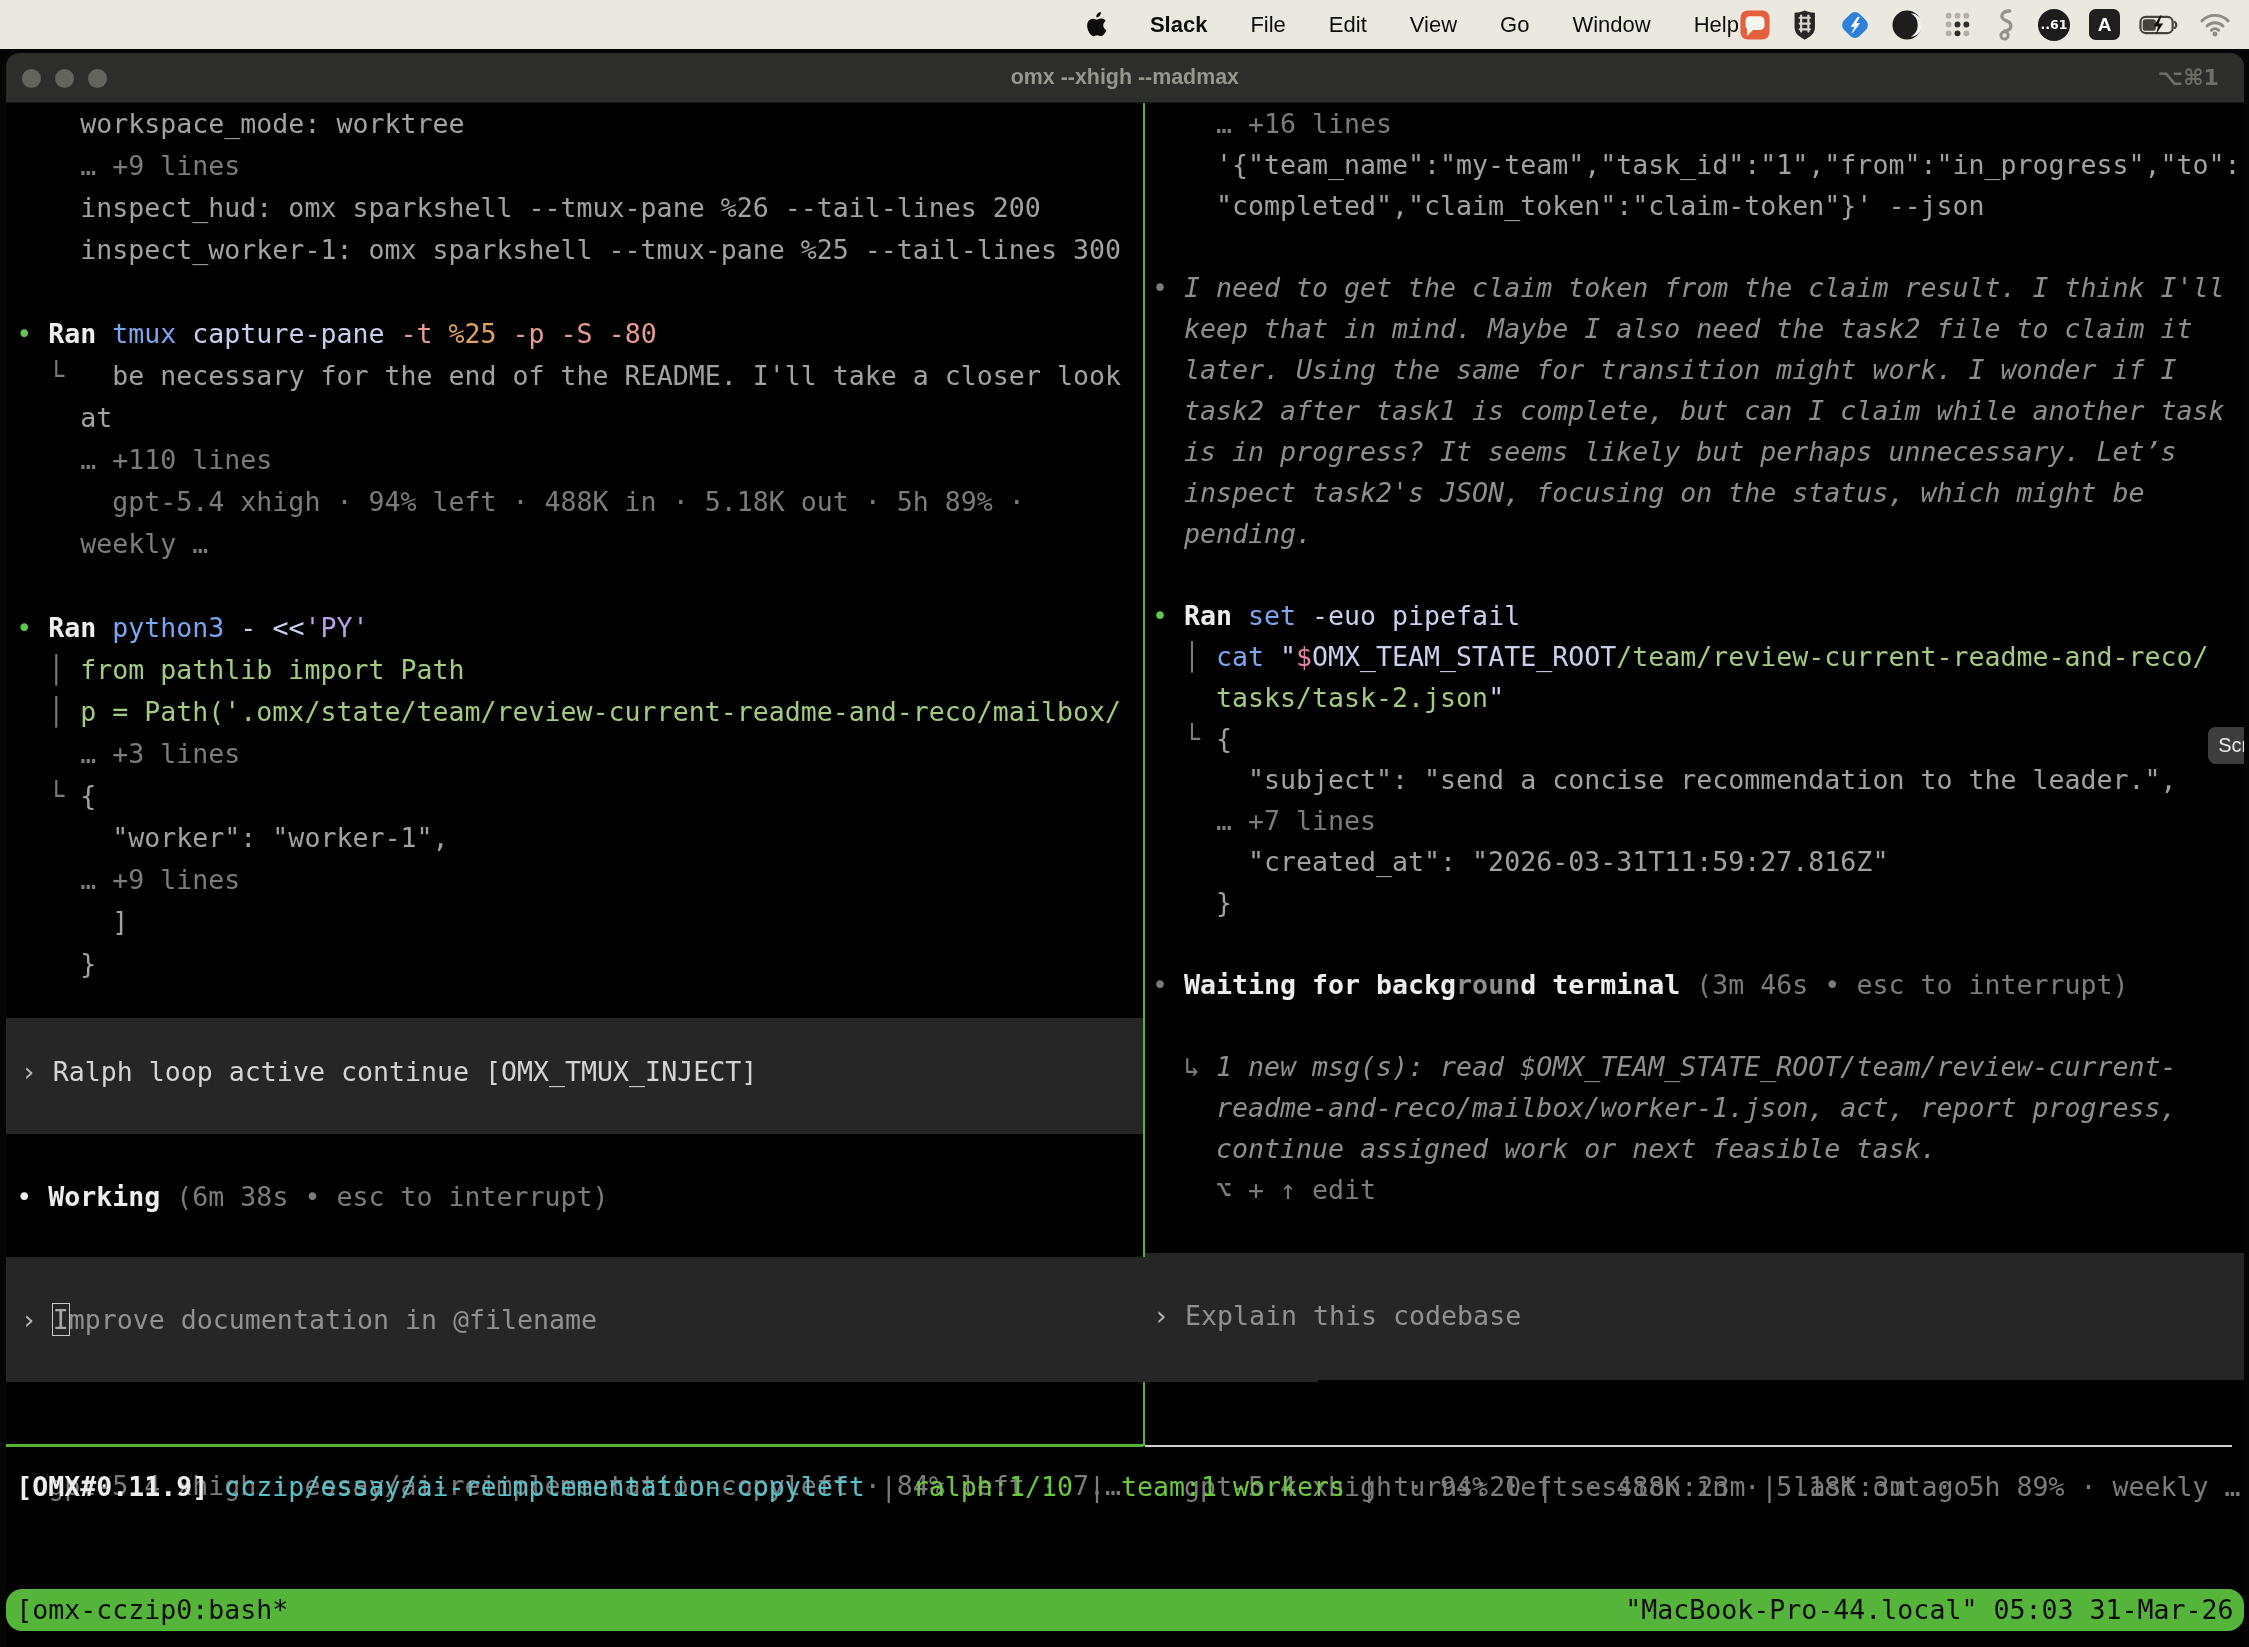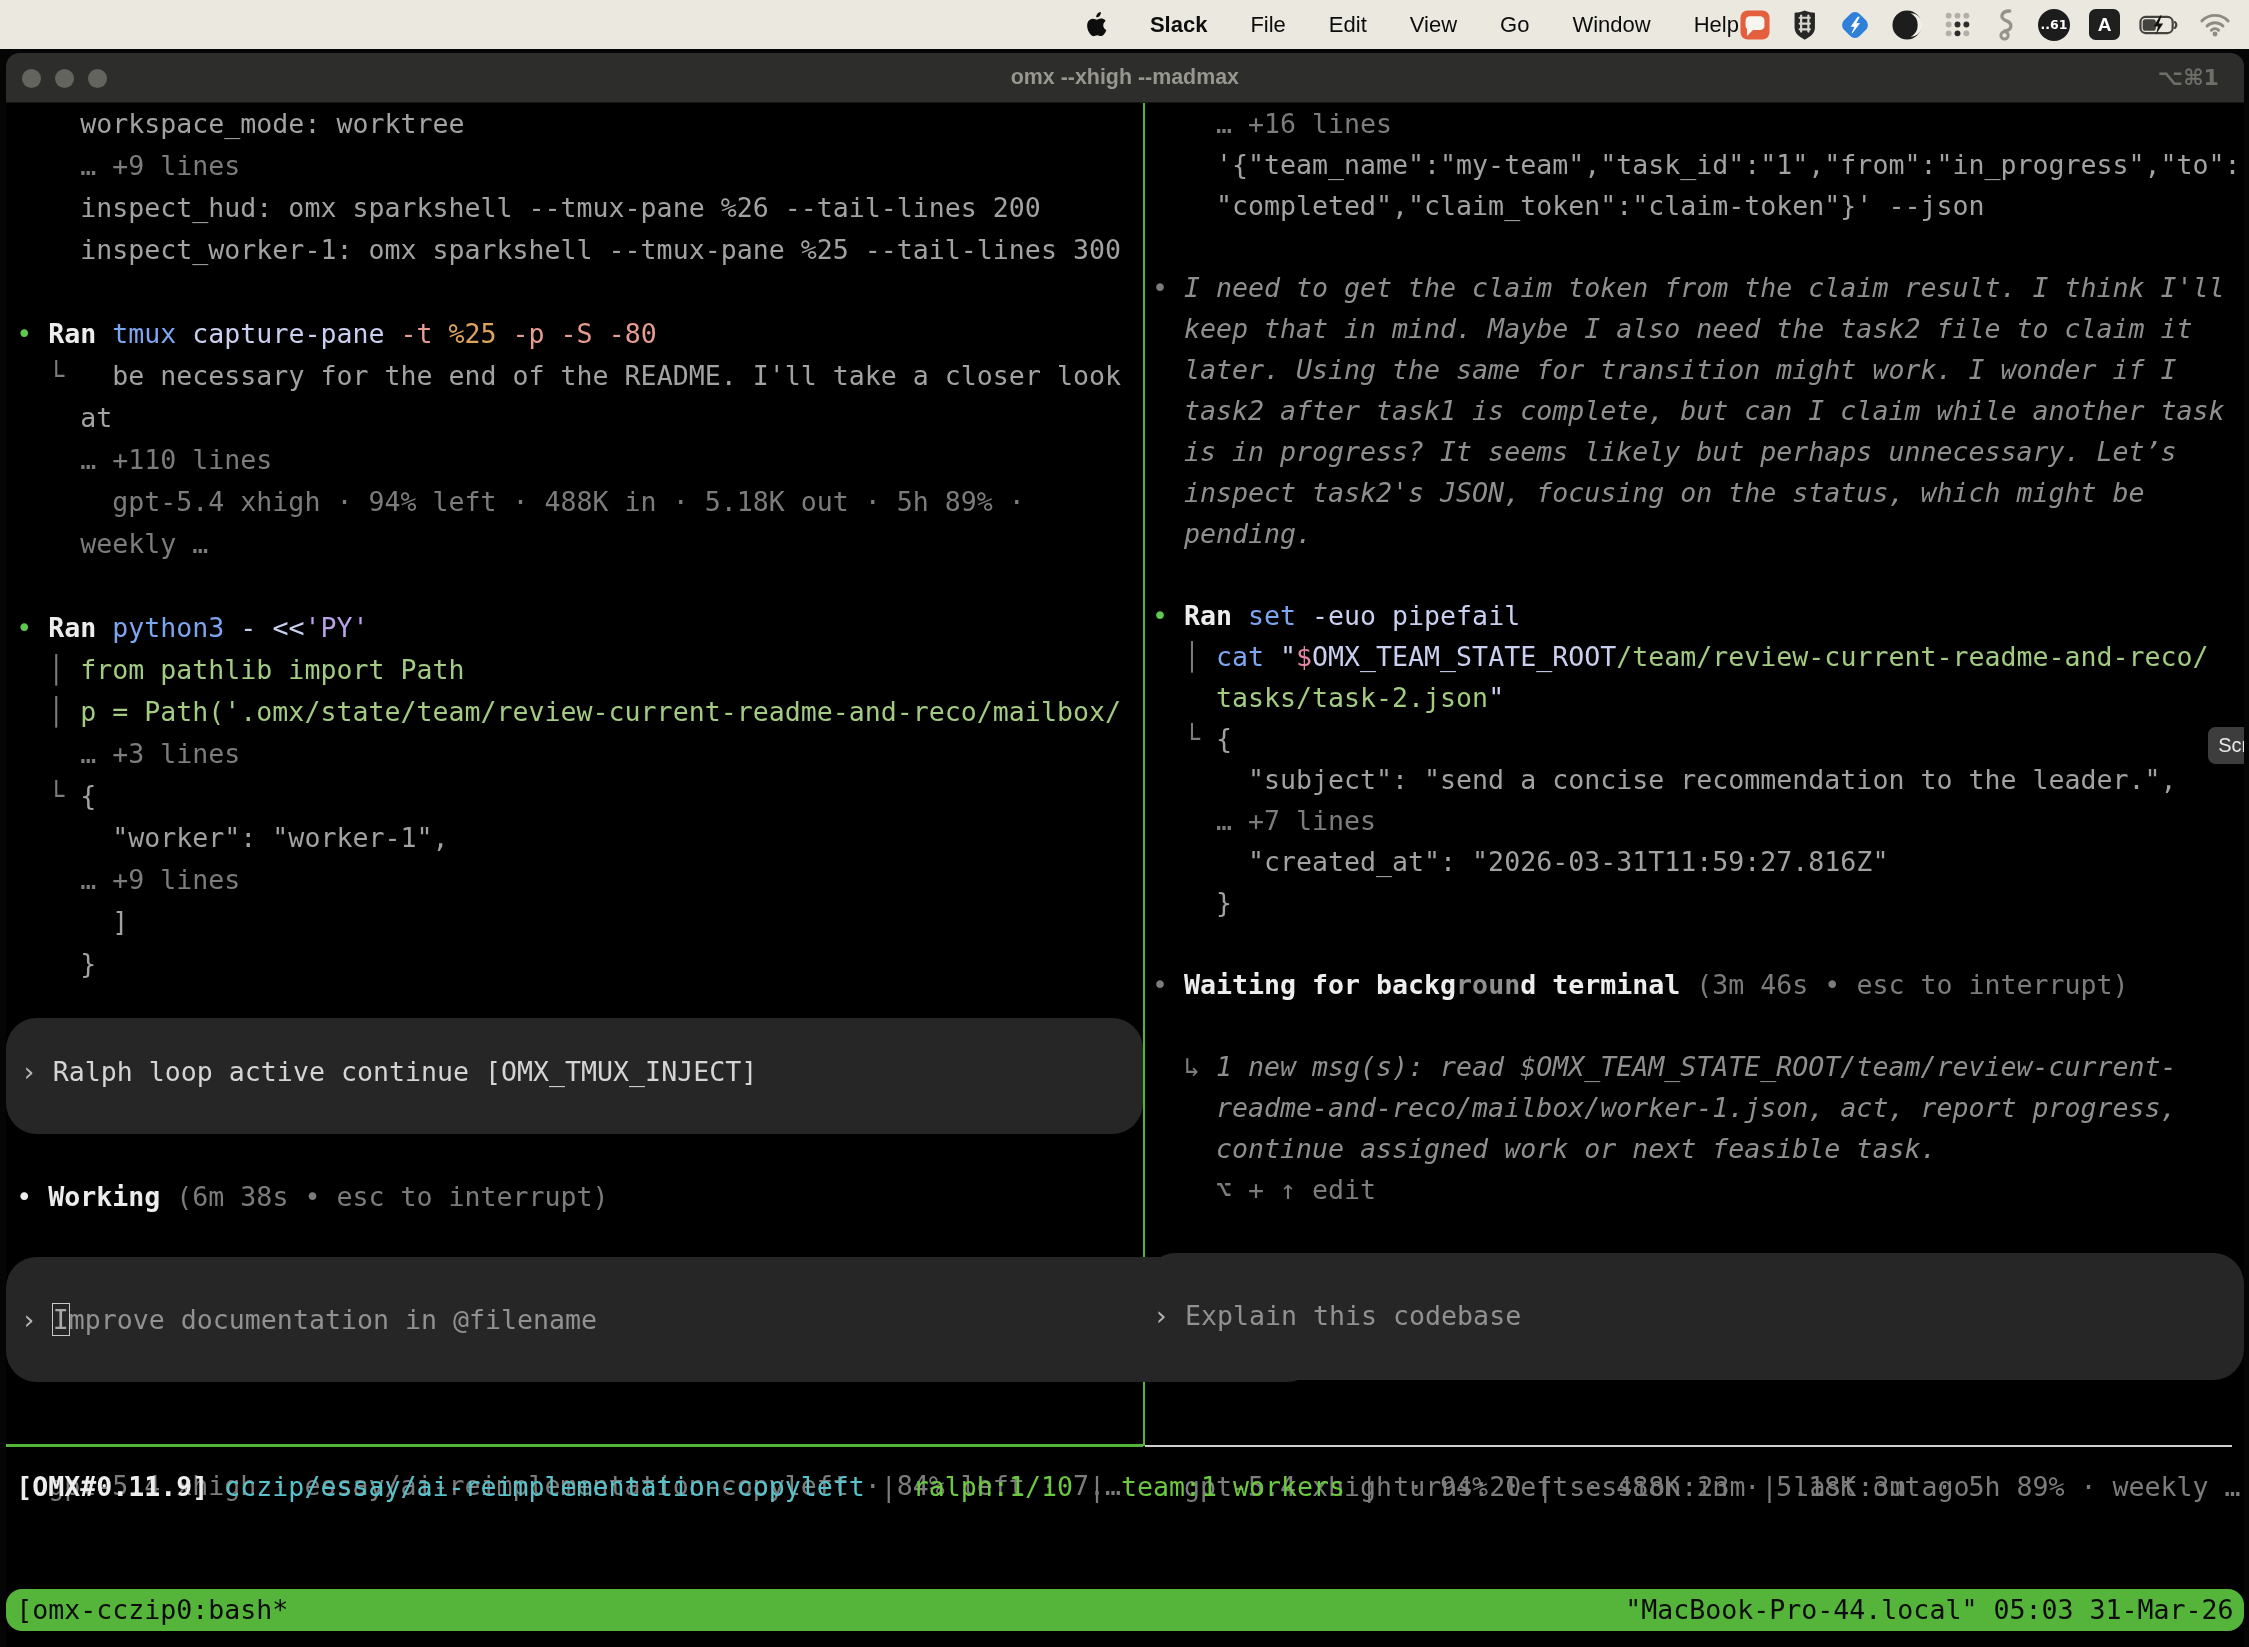--- a/index.html
+++ b/index.html
@@ -52,21 +52,21 @@
     position:relative;height:1544px;background:#000;
     font-family:"DejaVu Sans Mono",monospace;font-size:26.6px;line-height:42px;
     color:#a2a2a2;
   }
   .pane{position:absolute;top:0;overflow:hidden;}
   .pane-left{left:10.3px;width:1123px;height:1336px;}
   .pane-right{left:1146px;width:1092px;height:1144px;}
   .pane-right .tline{height:41px;line-height:41px;}
   .tline{height:42px;line-height:42px;white-space:pre;overflow:hidden;}
   .divider{position:absolute;left:1137px;top:0;width:2.2px;height:1343px;background:#54b53b;}
-  .band{position:absolute;background:#262626;box-sizing:border-box;border-radius:31px;}
+  .band{position:absolute;background:#262626;box-sizing:border-box;}
   .band-ralph{left:0;top:915px;width:1137px;height:116px;padding:33px 0 0 14.8px;}
   .band-input-left{left:0;top:1154px;width:1312px;height:125px;padding:42px 0 0 14.8px;}
   .band-input-right{left:1139px;top:1150px;right:0;height:127px;padding:42px 0 0 8px;}
   .working-line{position:absolute;left:10.3px;top:1073px;}
   .pane-status{position:absolute;white-space:pre;}
   .status-left{left:10.3px;top:1362px;}
   .status-right{left:1146px;top:1363px;}
   .rule{position:absolute;height:2.2px;}
   .rule-left{left:0;top:1341px;width:1137px;background:#54b53b;}
   .rule-right{left:1139px;top:1342px;right:11.8px;height:1.5px;background:#cfcfcf;}

